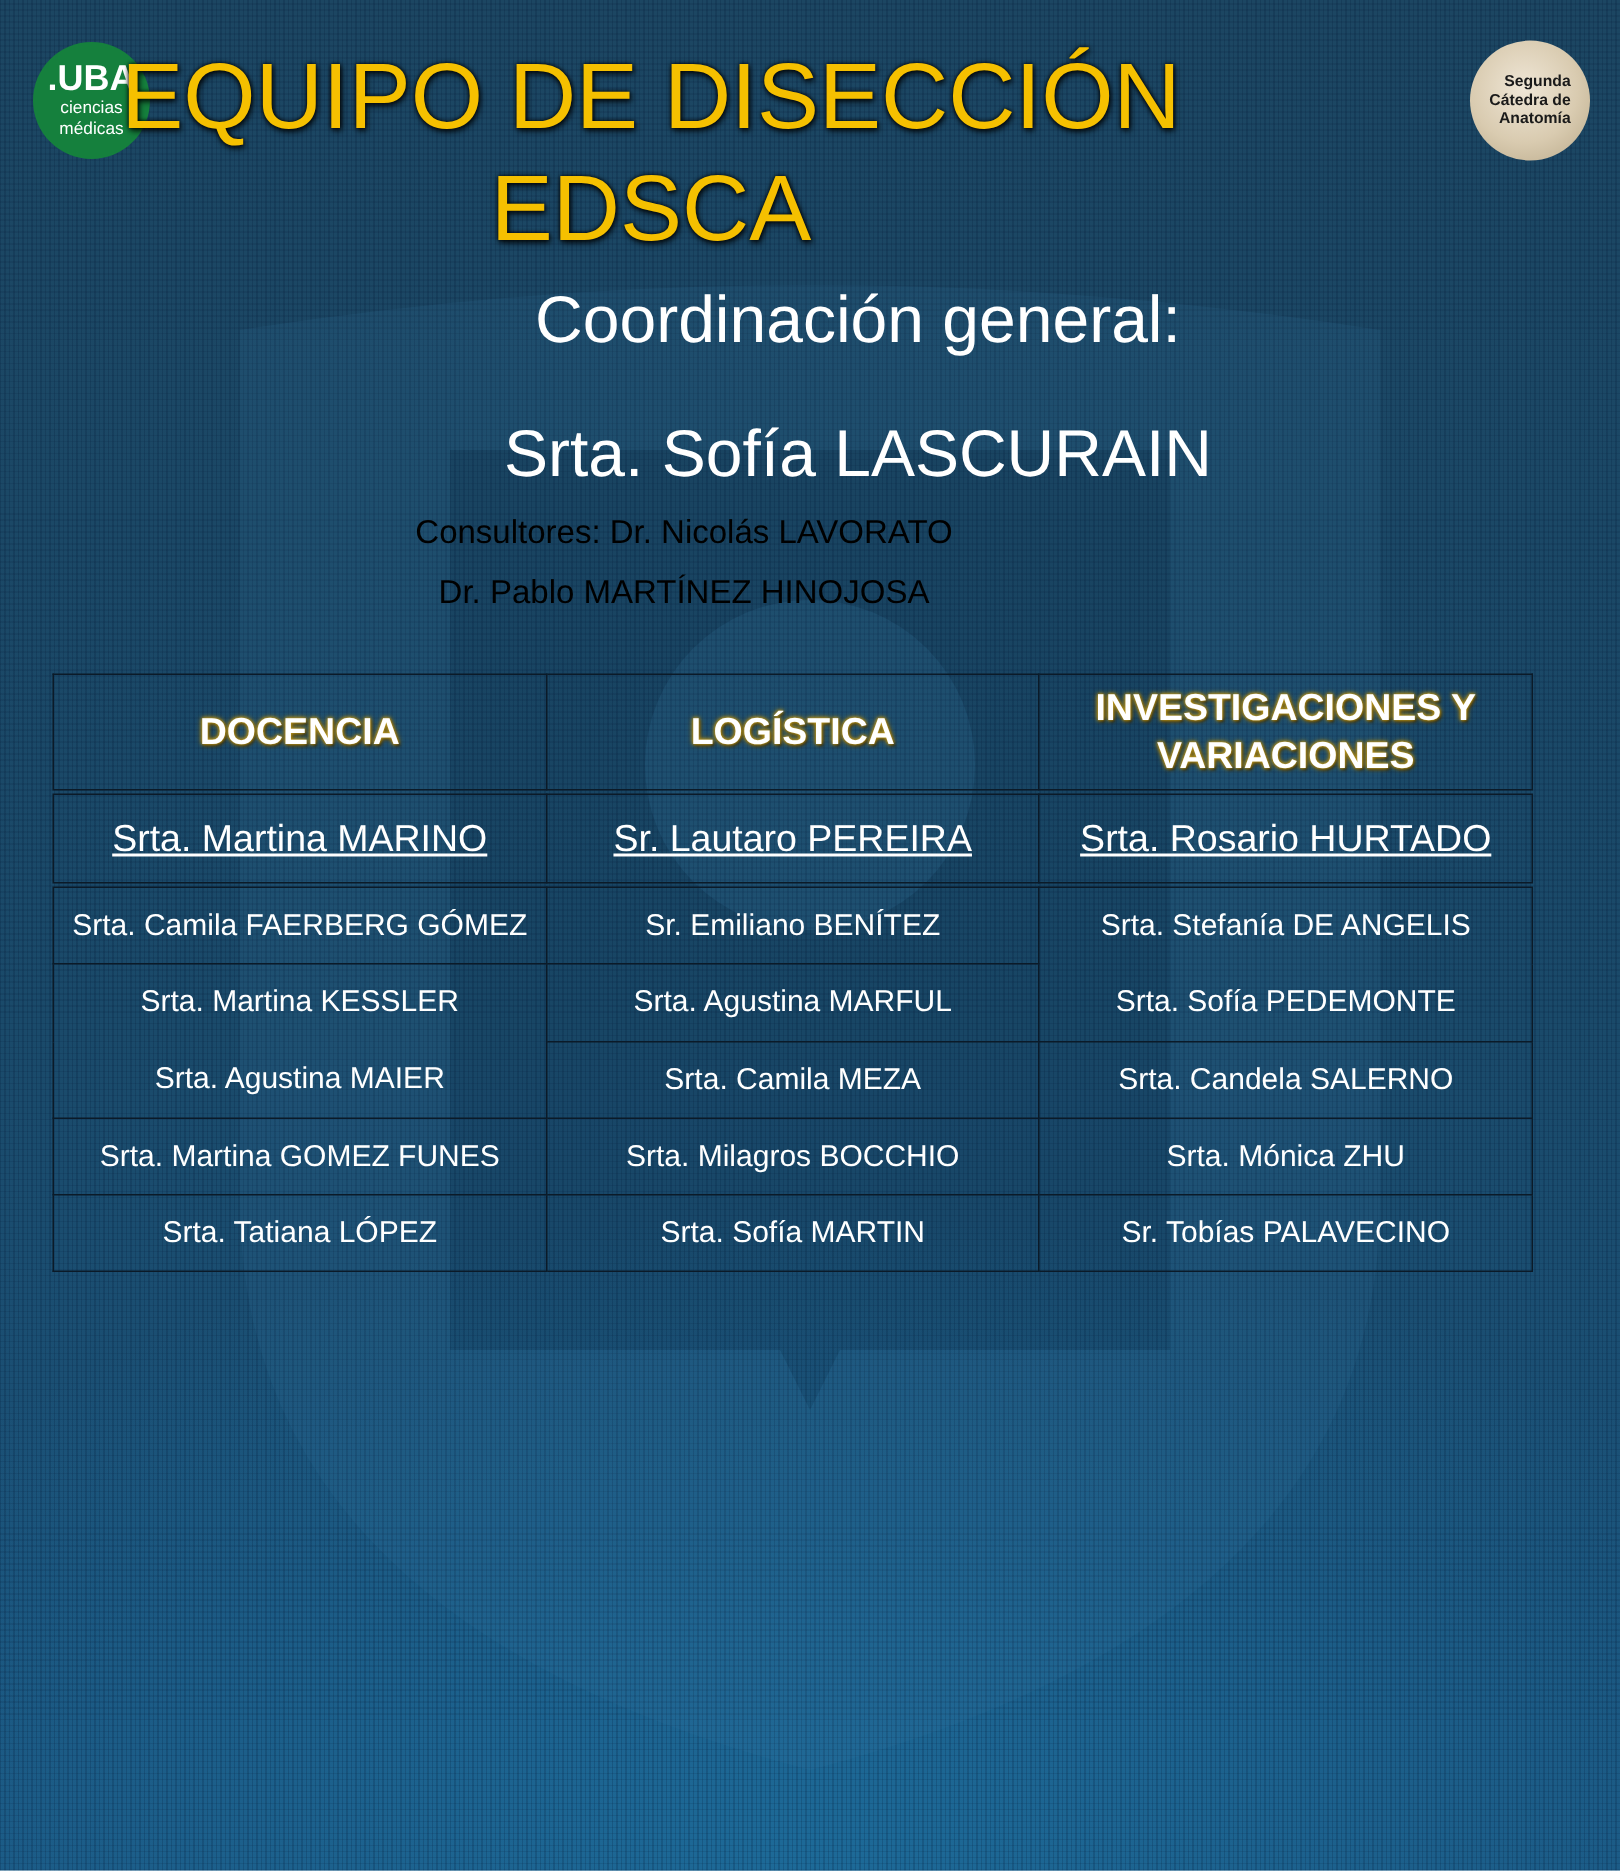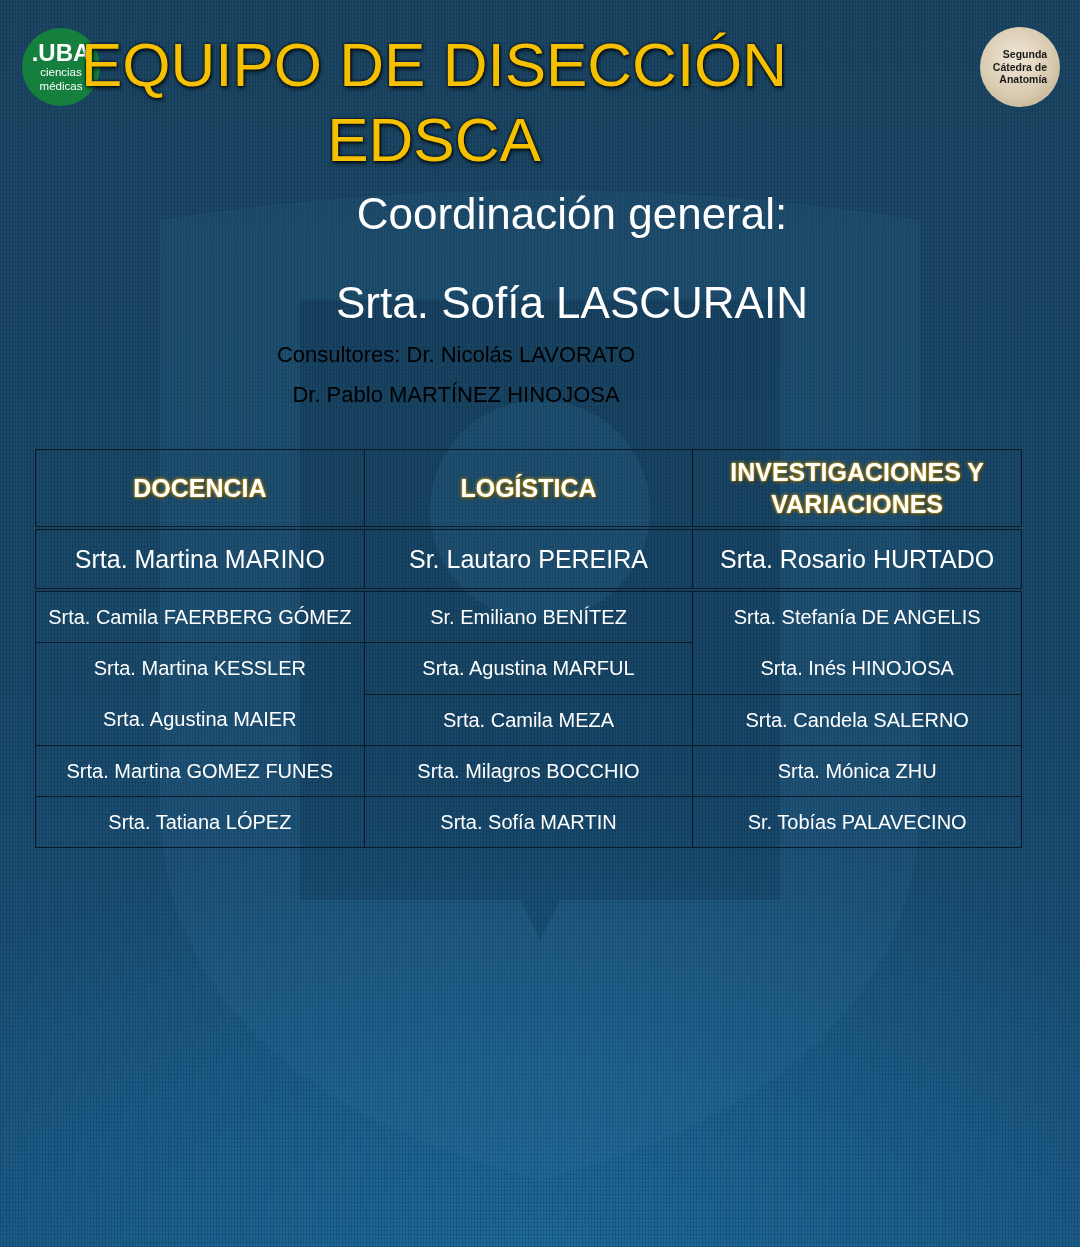--- a/index.html
+++ b/index.html
@@ -61,21 +61,21 @@
   }
   table.team td, table.team th {
     border: 1.5px solid #0b1a28; text-align: center; vertical-align: middle; padding: 0;
   }
   table.team th {
     height: 76px; font-size: 25px; font-weight: bold; color: #fff; line-height: 32px;
     text-shadow: 0 0 2px #b8951e, 0 0 3px #b8951e, 0 0 4px #8a6d12, 1px 1px 2px #000;
   }
   tr.head-row { border-bottom: 4px double #0b1a28; }
   tr.lead-row td { height: 58px; font-size: 25px; }
-  tr.lead-row { border-bottom: 4px double #0b1a28; }
+  tr.lead-row { border-bottom: 4px double #0b1a28; text-decoration: underline; }
   tr.mem td { height: 50px; font-size: 20px; }
   .cellstack { display: flex; flex-direction: column; justify-content: space-between; }
   .cellstack span { display: block; height: 51px; line-height: 51px; }
 </style>
 </head>
 <body>
 
 <div class="texture"></div>
 
 <svg class="watermark" viewBox="0 0 880 1000">
@@ -121,21 +121,21 @@
     <td>Srta. Martina MARINO</td>
     <td>Sr. Lautaro PEREIRA</td>
     <td>Srta. Rosario HURTADO</td>
   </tr>
   <tr class="mem">
     <td>Srta. Camila FAERBERG GÓMEZ</td>
     <td>Sr. Emiliano BENÍTEZ</td>
     <td rowspan="2">
       <div class="cellstack">
         <span>Srta. Stefanía DE ANGELIS</span>
-        <span>Srta. Inés HINOJOSA</span>
+        <span>Srta. Sofía PEDEMONTE</span>
       </div>
     </td>
   </tr>
   <tr class="mem">
     <td rowspan="2">
       <div class="cellstack">
         <span>Srta. Martina KESSLER</span>
         <span>Srta. Agustina MAIER</span>
       </div>
     </td>

